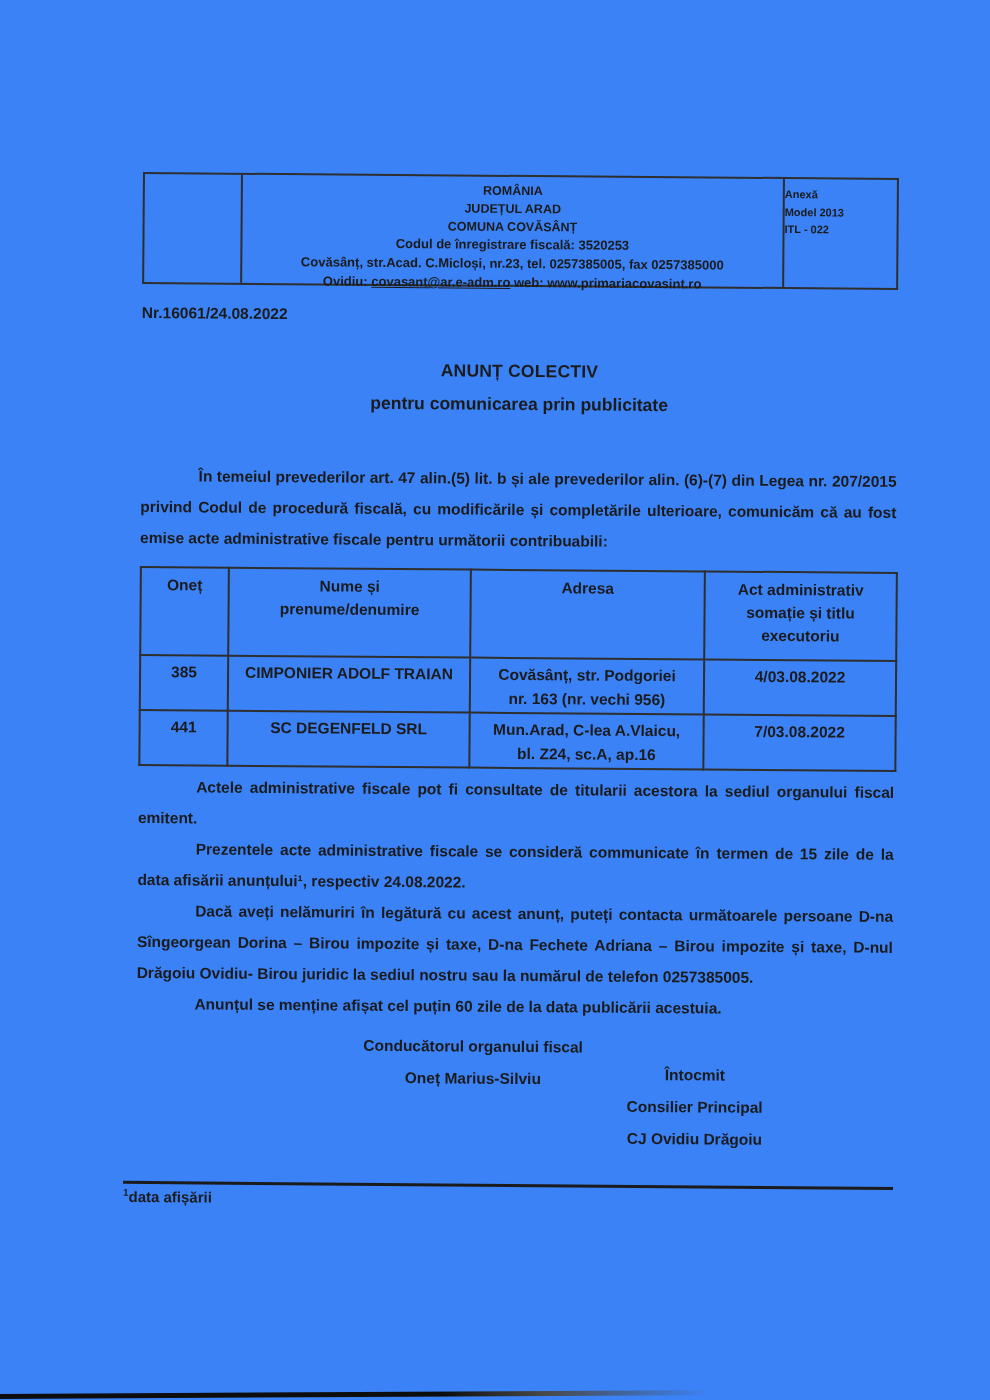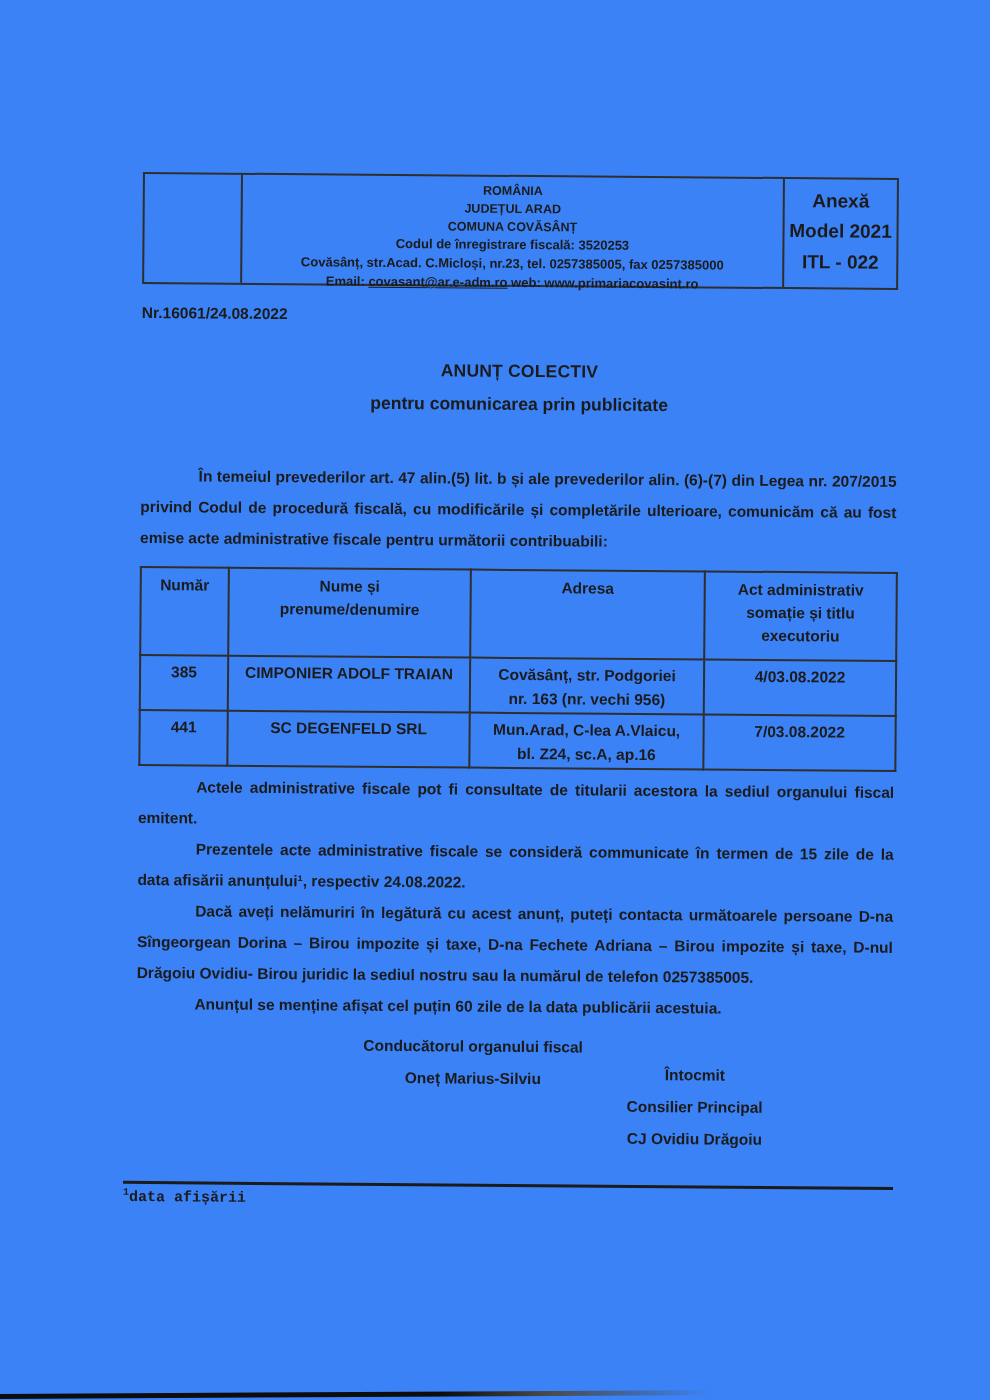--- a/index.html
+++ b/index.html
@@ -17,21 +17,21 @@
   .content{
     position:absolute;left:143px;top:172px;width:756px;
     transform:rotate(0.45deg);transform-origin:0 0;
   }
   
   .letterhead{display:flex;border:2px solid #2e2e2e;height:112px;box-sizing:border-box;}
   .lh-left{width:96px;border-right:2px solid #2e2e2e;}
   .lh-center{flex:1;text-align:center;padding-top:5px;font-size:12.5px;line-height:1.45;}
   .lh-center .org{font-size:12.5px;}
   .lh-center .small{font-size:13px;}
-  .lh-right{width:112px;border-left:2px solid #2e2e2e;text-align:center;font-size:19px;line-height:1.6;padding-top:7px;}
+  .lh-right{width:112px;border-left:2px solid #2e2e2e;text-align:left;font-size:11px;line-height:1.6;padding-top:7px;}
   .u{text-decoration:underline;}
   
   .doc-number{margin-top:20px;font-size:15.5px;}
   
   .title-block{margin-top:36px;text-align:center;}
   .title-line{font-size:17.5px;letter-spacing:.2px;}
   .subtitle-line{font-size:17.5px;margin-top:12px;}
   
   .para{font-size:15.5px;line-height:31px;text-align:justify;text-indent:58px;margin:0;}
   .intro{margin-top:48px;}
@@ -44,21 +44,21 @@
   table.acts th{line-height:23px;padding:5px 2px 12px;}
   table.acts td{line-height:24px;padding:4px 3px 1px;}
   col.c1{width:88px;} col.c2{width:242px;} col.c3{width:234px;} col.c4{width:192px;}
   .after-table{margin-top:5px;}
   
   .signatures{position:relative;height:118px;margin-top:9px;}
   .sig-left{position:absolute;left:187px;top:0;width:300px;text-align:center;font-size:15.5px;line-height:32px;}
   .sig-right{position:absolute;left:434px;top:27px;width:250px;text-align:center;font-size:15.5px;line-height:32px;}
   
   .footnote-rule{position:absolute;left:-12px;top:1009px;width:770px;height:3px;background:#1b1b1b;}
-  .footnote{position:absolute;left:-12px;top:1015px;font-size:15px;font-family:Liberation Mono, monospace;}
+  .footnote{position:absolute;left:-12px;top:1015px;font-size:15px;}
   .footnote sup{font-size:10px;}
   
   .scan-artifact{
     position:absolute;left:-4px;top:1392px;width:744px;height:4.5px;
     background:linear-gradient(to right,#0d0d0d 0%,#0d0d0d 60%,#4a4a4a 74%,rgba(0,0,0,0) 96%);
     transform:rotate(-0.3deg);
   }
 </style>
 </head>
 <body>
@@ -68,28 +68,28 @@
 
     <div class="letterhead">
       <div class="lh-left"></div>
       <div class="lh-center">
         <div class="org">ROMÂNIA</div>
         <div class="org">JUDEȚUL ARAD</div>
         <div class="org">COMUNA COVĂSÂNȚ</div>
         <div class="small">Codul de înregistrare fiscală: 3520253</div>
         <div class="small">Covăsânț, str.Acad. C.Micloși, nr.23, tel. 0257385005, fax 0257385000</div>
         <div class="small">
-          <span>Email:</span>
+          <span>Ovidiu:</span>
           <span class="u">covasant@ar.e-adm.ro</span>
           <span>web: www.primariacovasint.ro</span>
         </div>
       </div>
       <div class="lh-right">
         <div>Anexă</div>
-        <div>Model 2021</div>
+        <div>Model 2013</div>
         <div>ITL - 022</div>
       </div>
     </div>
 
     <div class="doc-number">Nr.16061/24.08.2022</div>
 
     <div class="title-block">
       <div class="title-line">ANUNȚ COLECTIV</div>
       <div class="subtitle-line">pentru comunicarea prin publicitate</div>
     </div>
@@ -98,21 +98,21 @@
 
     <table class="acts">
       <colgroup>
           <col class="c1">
           <col class="c2">
           <col class="c3">
           <col class="c4">
         </colgroup>
       <thead>
         <tr>
-          <th>Număr</th>
+          <th>Oneț</th>
           <th>Nume și
 prenume/denumire</th>
           <th>Adresa</th>
           <th>Act administrativ
 somație și titlu
 executoriu</th>
         </tr>
       </thead>
       <tbody>
         <tr>

